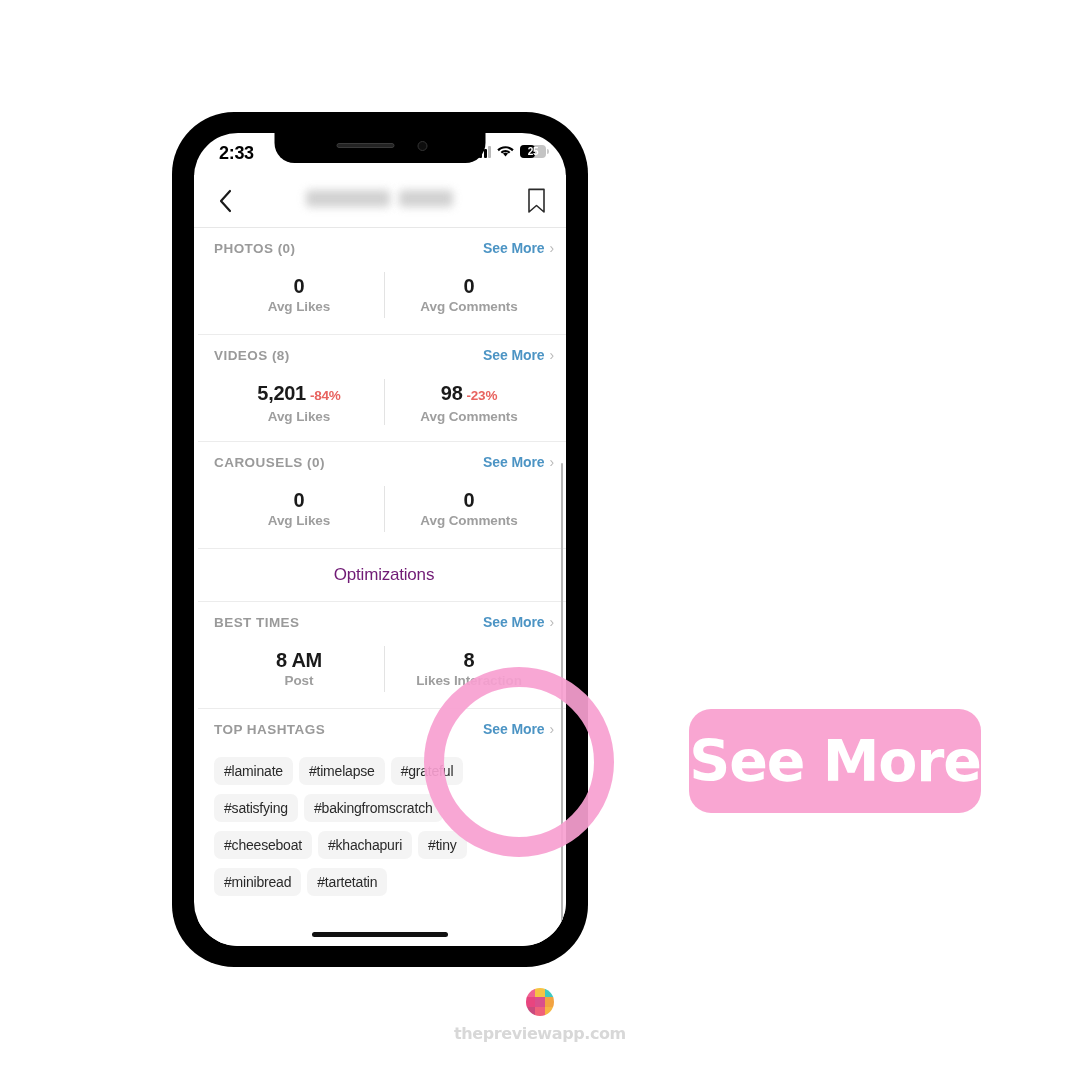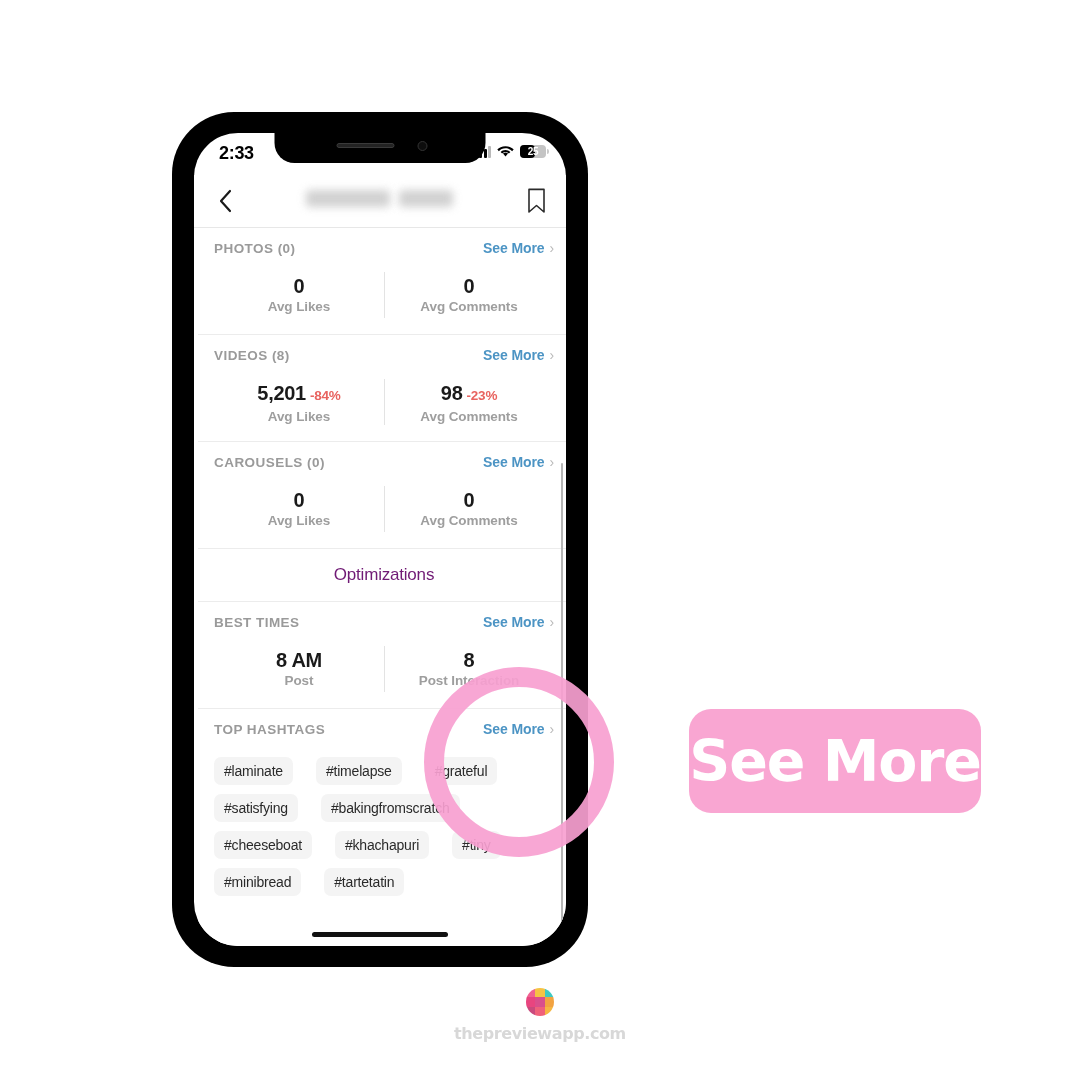--- a/index.html
+++ b/index.html
@@ -254,21 +254,21 @@
     letter-spacing: -0.2px;
     text-align: center;
   }
 
   
   #hashtags-wrap {
     padding: 8px 16px 12px 16px;
   }
   .tag-row {
     display: flex;
-    gap: 23px;
+    gap: 6px;
     margin-bottom: 9px;
   }
   .tag {
     background: #f4f4f4;
     border-radius: 7px;
     padding: 6px 10px;
     font-size: 14px;
     color: #2a2a2a;
     letter-spacing: -0.2px;
     white-space: nowrap;
@@ -487,21 +487,21 @@
           <span class="chev">›</span>
         </span>
       </div>
       <div class="stats-row">
         <div class="stat-cell">
           <div class="stat-value"><span>8 AM</span></div>
           <div class="stat-label">Post</div>
         </div>
         <div class="stat-cell">
           <div class="stat-value"><span>8</span></div>
-          <div class="stat-label">Post Interaction</div>
+          <div class="stat-label">Likes Interaction</div>
         </div>
       </div>
     </div>
 
     <div class="section" style="border-bottom:none;">
       <div class="section-head">
         <span class="section-title">TOP HASHTAGS</span>
         <span class="see-more">
           <span>See More</span>
           <span class="chev">›</span>

